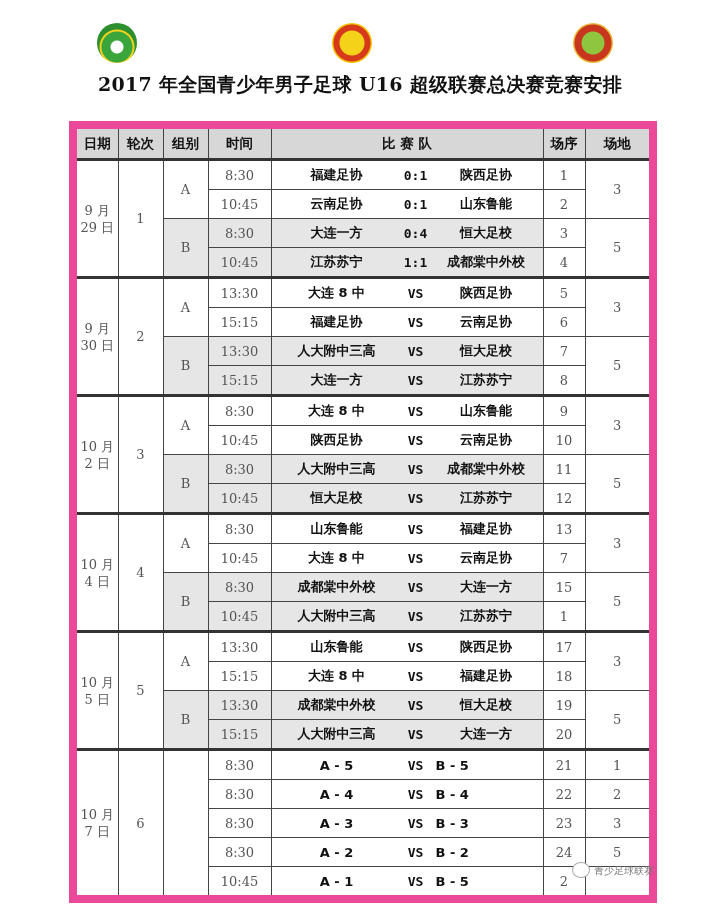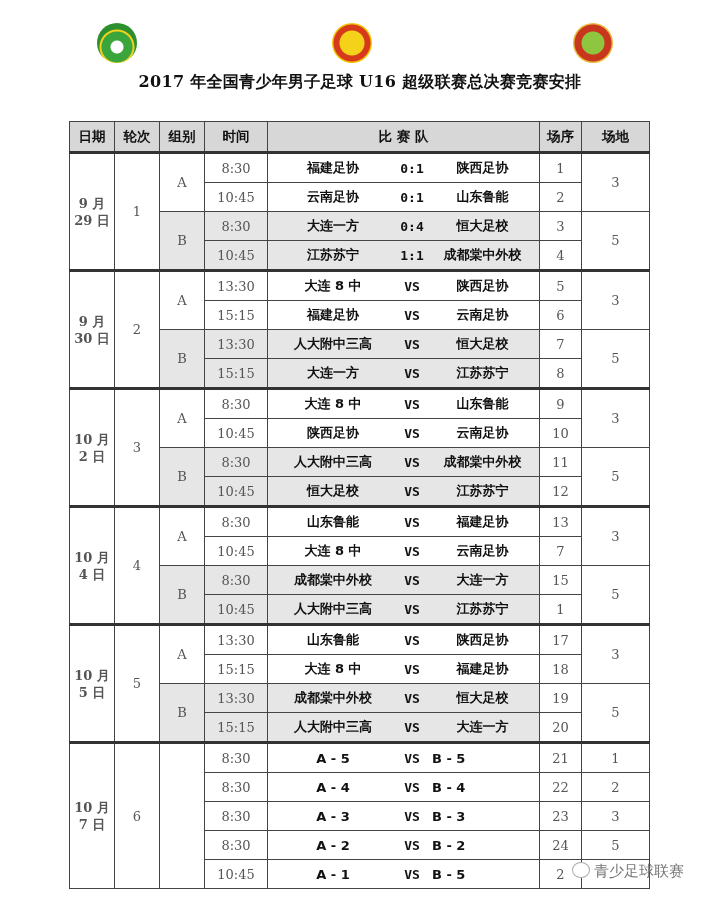--- a/index.html
+++ b/index.html
@@ -3,40 +3,40 @@
 <meta charset="utf-8">
 <style>
   html, body { margin:0; padding:0; background:#ffffff; }
   body { width:720px; height:909px; position:relative; overflow:hidden;
          font-family:"DejaVu Serif","Liberation Serif",serif; color:#222; }
   .logo { position:absolute; top:23px; width:40px; height:40px; border-radius:50%; }
   .logo-left { left:97px; background:radial-gradient(circle at 50% 60%, #fff 0 6px, #3aa53a 7px 15px, #f2d21c 16px 17px, #2d8f2d 18px 20px); }
   .logo-mid { left:332px; background:radial-gradient(circle at 50% 50%, #f5d21a 0 12px, #d63a1a 13px 18px, #f5c400 19px 20px); }
   .logo-right { left:573px; background:radial-gradient(circle at 50% 50%, #8ec63f 0 11px, #c8361d 12px 18px, #e8b93a 19px 20px); }
   .title { position:absolute; top:72px; left:0; width:720px; text-align:center;
-           font-family:"DejaVu Serif","Liberation Serif",serif; font-size:16px; font-weight:bold; color:#111; letter-spacing:0.3px; }
+           font-family:"DejaVu Serif","Liberation Serif",serif; font-size:19px; font-weight:bold; color:#111; letter-spacing:0.3px; }
   table.sched { position:absolute; top:121px; left:69px; border-collapse:collapse;
-                border:1px solid #ec4899; table-layout:fixed; }
+                border:8px solid #ec4899; table-layout:fixed; }
   table.sched td, table.sched th { border:1px solid #444; padding:0; text-align:center;
                 vertical-align:middle; height:28px; font-size:13px; color:#555; }
   table.sched th { background:#d7d7d7; font-family:"DejaVu Sans","Liberation Sans",sans-serif;
                    font-weight:bold; font-size:13.5px; color:#111; height:29px; }
   tr.round-start td { border-top:3px solid #333; }
   td.grp-b, td.grey { background:#e6e6e6; }
-  td.date { font-size:13px; line-height:17px; color:#555;font-weight:bold; }
+  td.date { font-size:13px; line-height:17px; color:#555; }
   td.teams { text-align:left; position:relative; }
   .teams-wrap { display:flex; align-items:center; height:100%; padding:3px 6px; font-family:"DejaVu Sans","Liberation Sans",sans-serif; font-weight:bold; color:#111; font-size:13px; }
   .home { width:118px; }
   .mid { width:40px; text-align:center; font-family:"DejaVu Sans Mono","Liberation Mono",monospace; font-weight:bold; }
   .away { flex:1; text-align:center; }
   .away.right { text-align:left; }
   td.time { color:#666;margin-top:7px; }
   td.venue { color:#555; }
   .watermark { position:absolute; left:572px; top:862px; font-family:"DejaVu Sans","Liberation Sans",sans-serif;
-               font-size:15px; color:#777; display:flex; align-items:flex-start; gap:4px; }
+               font-size:10px; color:#777; display:flex; align-items:flex-end; gap:4px; }
   .wm-icon { width:16px; height:14px; border:1.5px solid #aaa; border-radius:50%; background:#fff; }
 </style>
 </head>
 <body>
 
 <div class="logo logo-left"></div>
 <div class="logo logo-mid"></div>
 <div class="logo logo-right"></div>
 
 <div class="title">2017 年全国青少年男子足球 U16 超级联赛总决赛竞赛安排</div>

